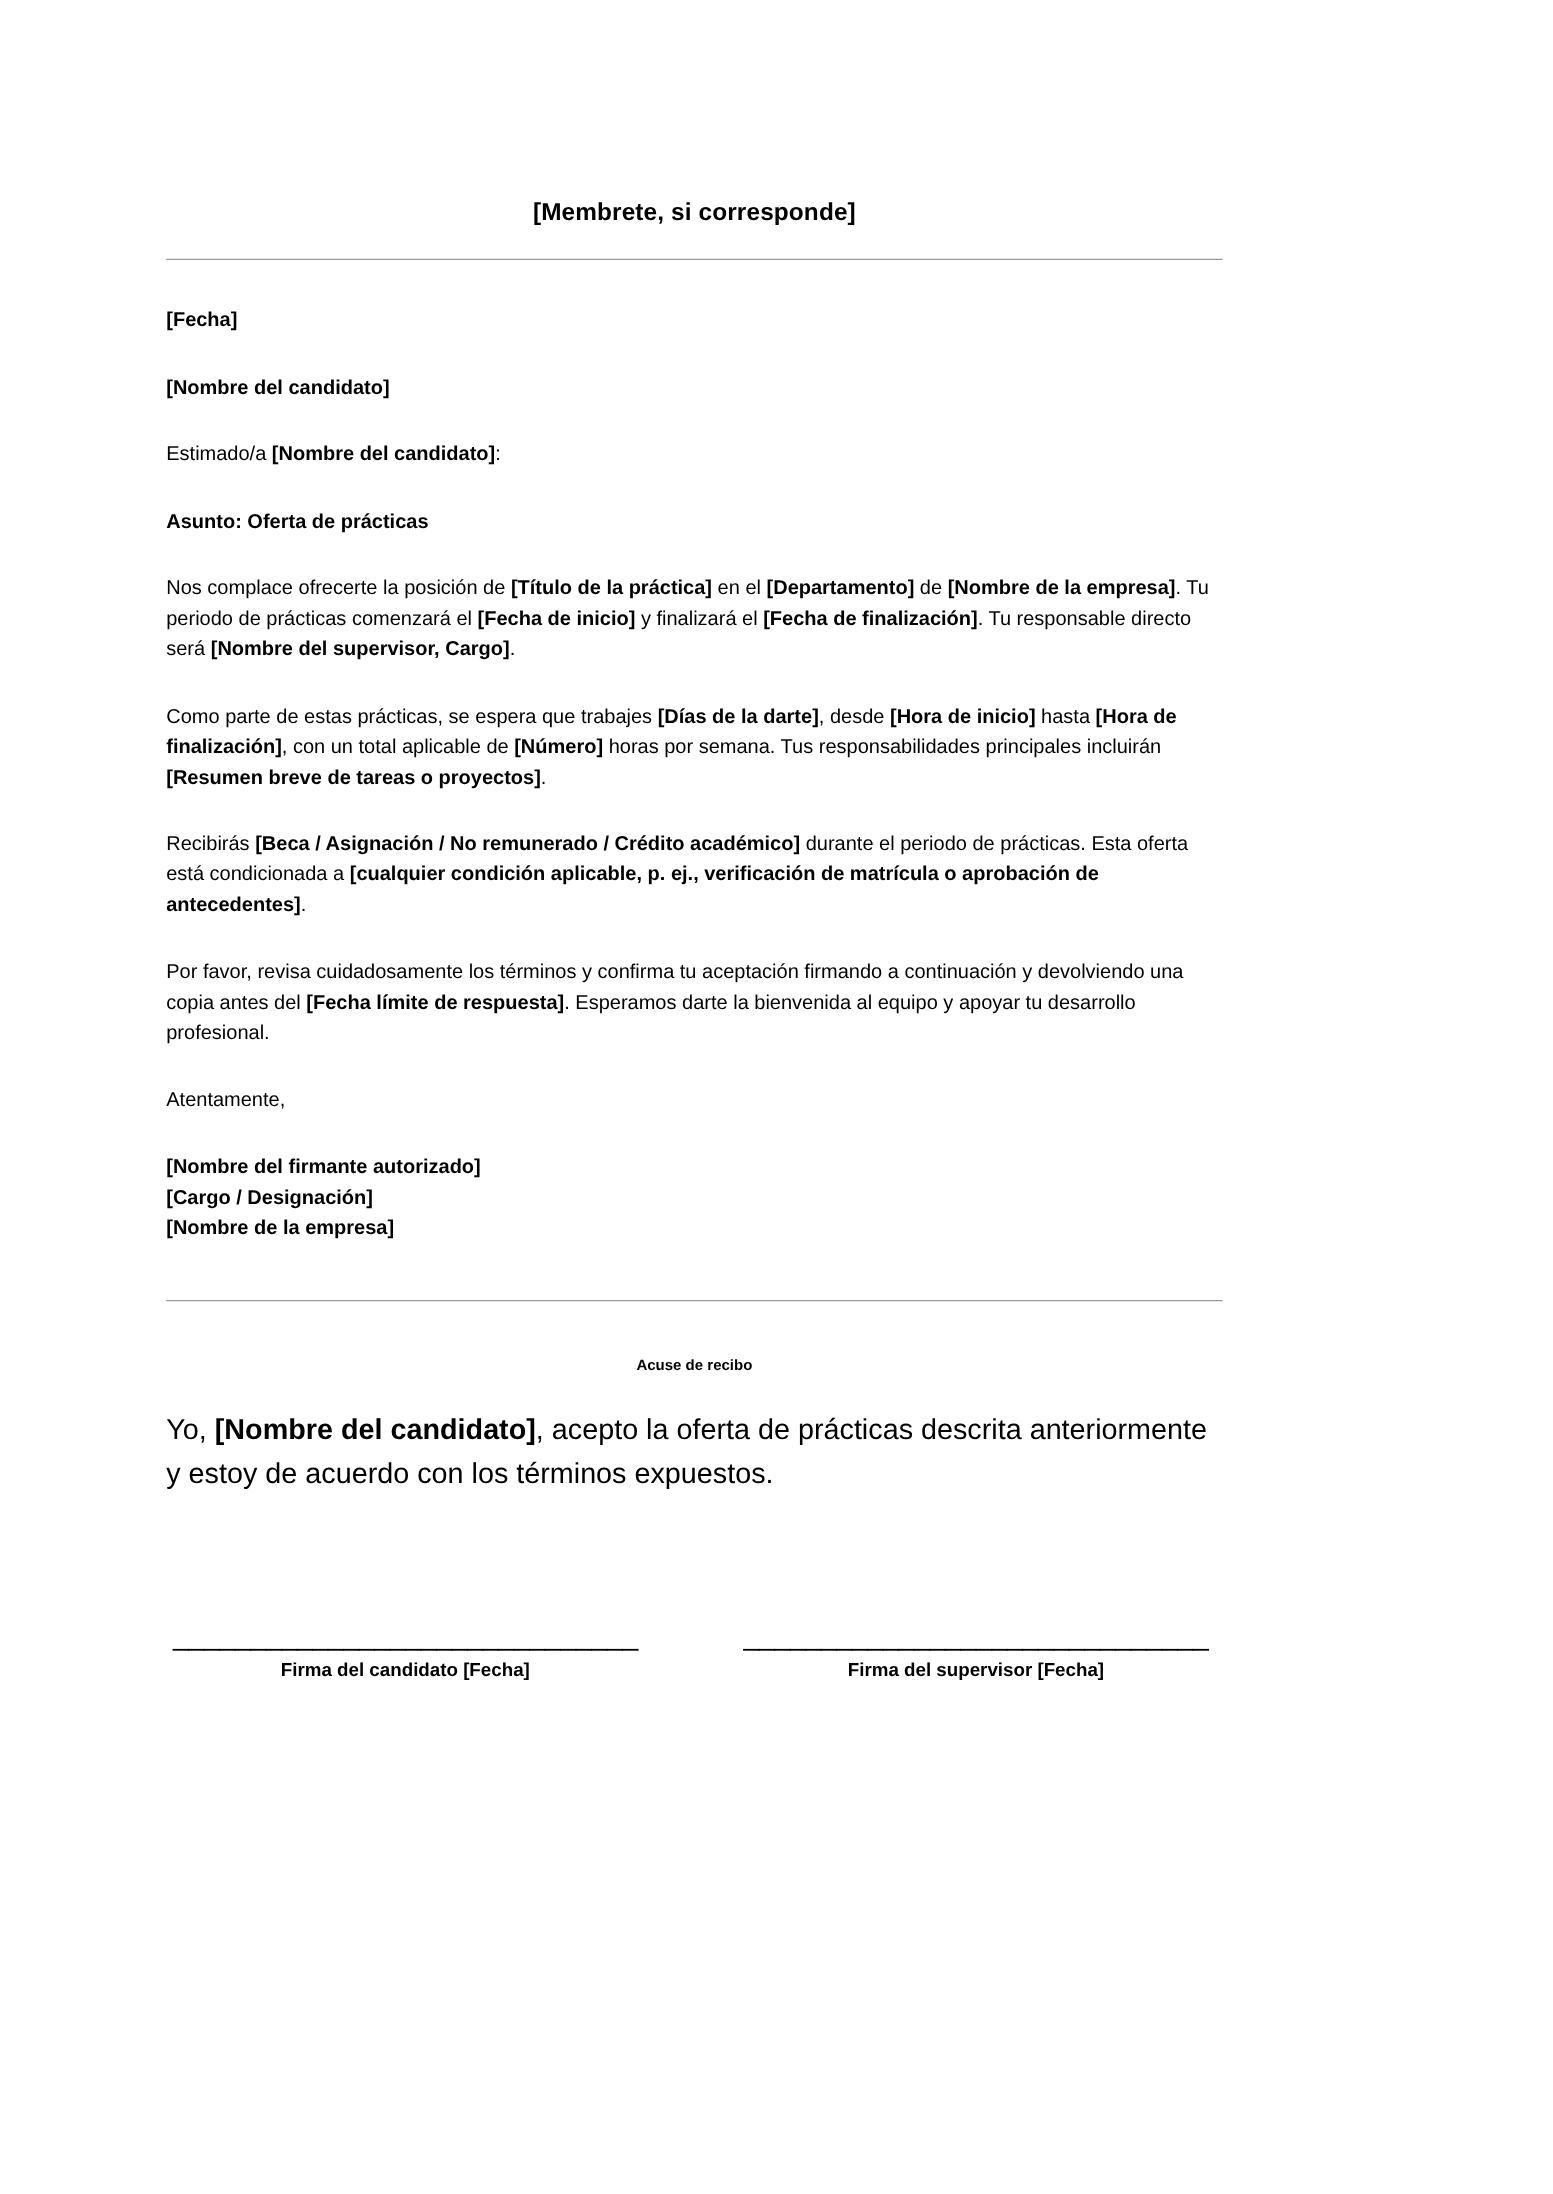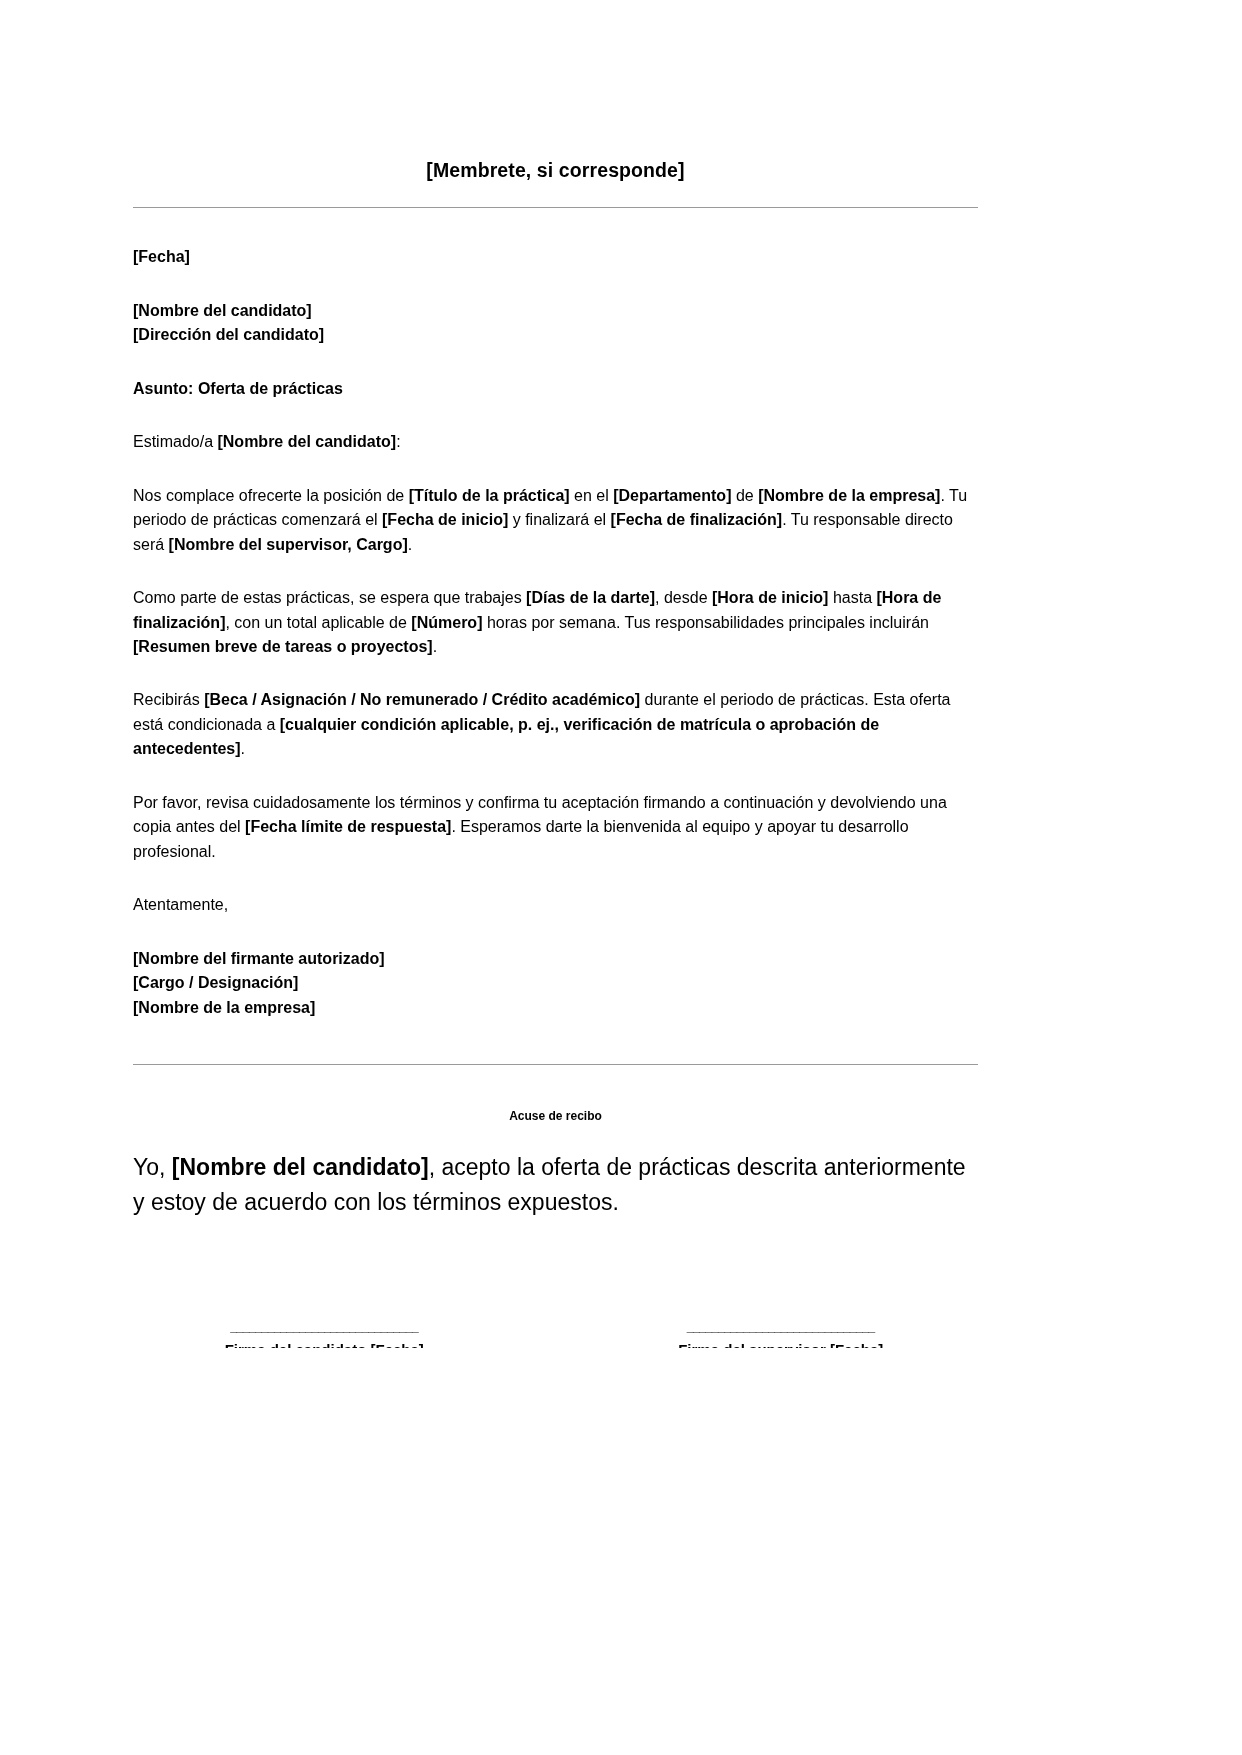--- a/index.html
+++ b/index.html
@@ -76,22 +76,22 @@
     width: 845px;
   }
   .sign-col {
     flex: 0 0 50%;
     text-align: center;
     box-sizing: border-box;
   }
   .sign-col.left  { padding-right: 40px; }
   .sign-col.right { padding-left: 28px; }
   .sign-line {
-    font-size: 12px;
-    font-weight: bold;
+    font-size: 23px;
+    font-weight: normal;
     letter-spacing: -0.4px;
     line-height: 1.1;
     white-space: nowrap;
   }
   .sign-caption {
     font-size: 15px;
     font-weight: bold;
     margin-top: 7px;
     white-space: nowrap;
   }
@@ -104,29 +104,28 @@
 
     <div class="letterhead">[Membrete, si corresponde]</div>
     <hr class="rule">
 
     <div class="block gap-lg">
       <b>[Fecha]</b>
     </div>
 
     <div class="block gap-md">
       <b class="tight-line">[Nombre del candidato]</b>
-      <b class="tight-line">[Dirección del candidato]</b>
+    </div>
+
+    <div class="block gap-md">
+      <span>Estimado/a </span><b>[Nombre del candidato]</b><span>:</span>
     </div>
 
     <div class="block gap-md">
       <b>Asunto: Oferta de prácticas</b>
-    </div>
-
-    <div class="block gap-md">
-      <span>Estimado/a </span><b>[Nombre del candidato]</b><span>:</span>
     </div>
 
     <div class="block gap-md">
       <span>Nos complace ofrecerte la posición de </span><b>[Título de la práctica]</b><span> en el </span><b>[Departamento]</b><span> de </span><b>[Nombre de la empresa]</b><span>. Tu periodo de prácticas comenzará el </span><b>[Fecha de inicio]</b><span> y finalizará el </span><b>[Fecha de finalización]</b><span>. Tu responsable directo será </span><b>[Nombre del supervisor, Cargo]</b><span>.</span>
     </div>
 
     <div class="block gap-md">
       <span>Como parte de estas prácticas, se espera que trabajes </span><b>[Días de la darte]</b><span>, desde </span><b>[Hora de inicio]</b><span> hasta </span><b>[Hora de finalización]</b><span>, con un total aplicable de </span><b>[Número]</b><span> horas por semana. Tus responsabilidades principales incluirán </span><b>[Resumen breve de tareas o proyectos]</b><span>.</span>
     </div>
 

